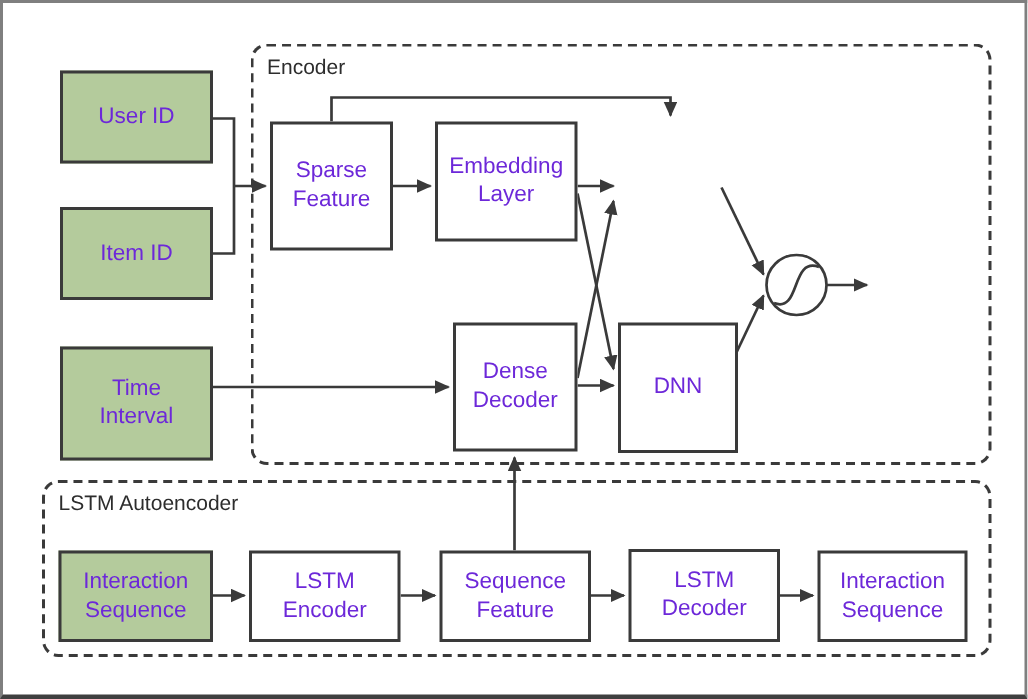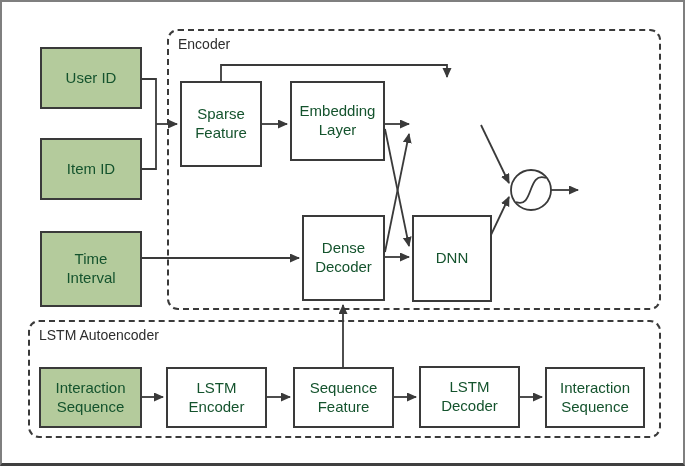--- a/index.html
+++ b/index.html
@@ -37,21 +37,21 @@
     background: #ffffff;
     display: flex;
     align-items: center;
     justify-content: center;
     text-align: center;
   }
   .node.green { background: #b4cb9c; }
   .node-label {
     font-size: 15px;
     line-height: 1.25;
-    color: #14532d;
+    color: #6d28d9;
     white-space: pre-line;
   }
 </style>
 </head>
 <body>
 
 <div class="frame">
 
   <div class="group" style="left:165px; top:27px; width:494px; height:281px;">
     <span class="group-label">Encoder</span>

